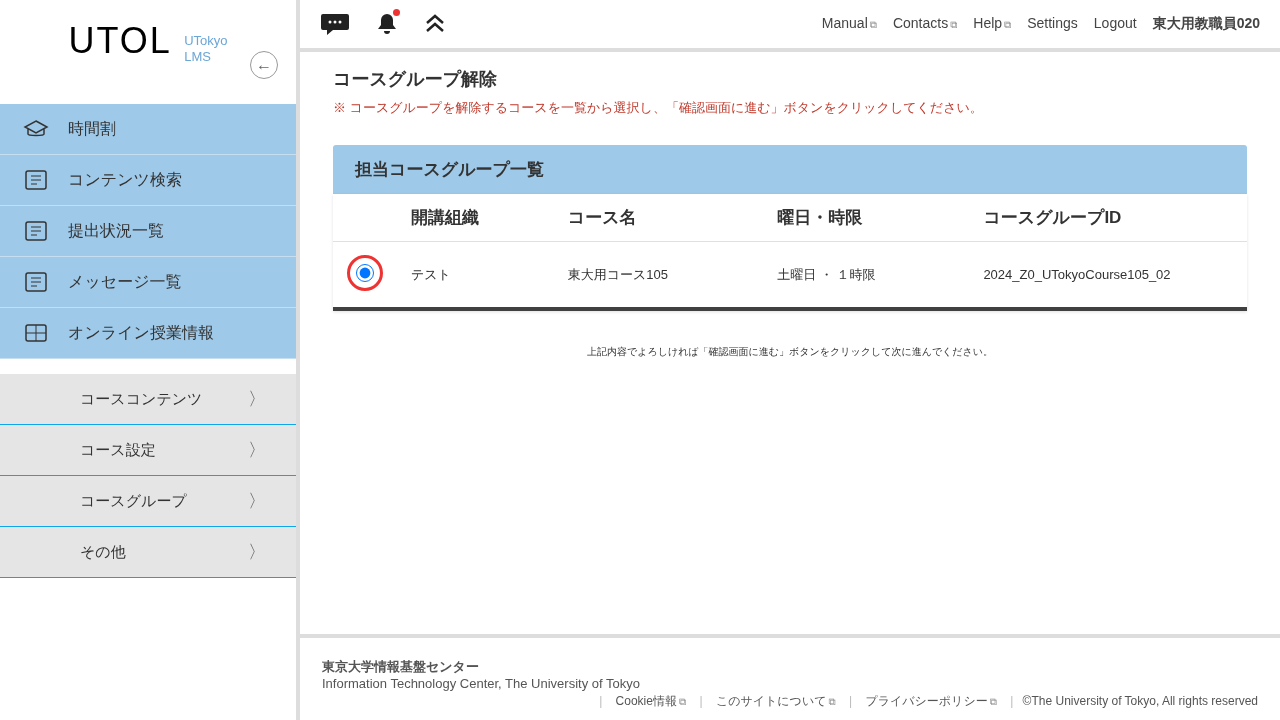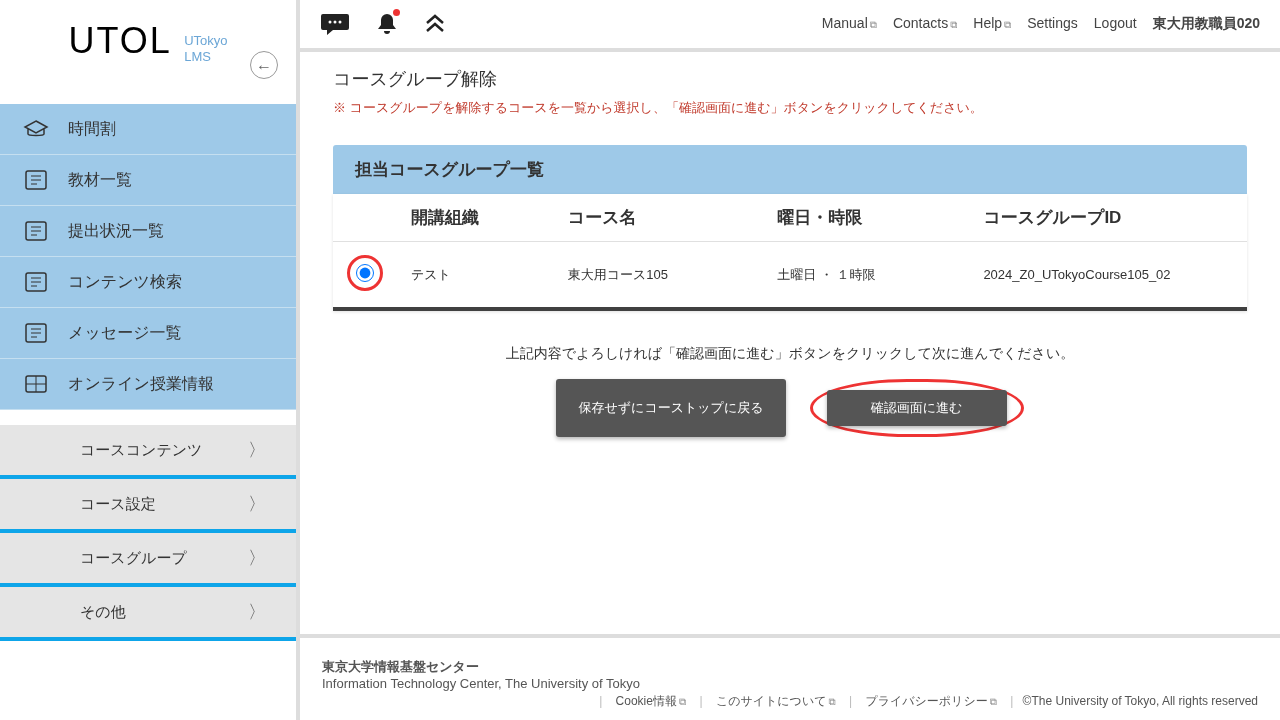--- a/index.html
+++ b/index.html
@@ -7,45 +7,45 @@
 .layout{display:flex;width:100%;height:100%}
 .sidebar{width:300px;background:#fff;display:flex;flex-direction:column;border-right:4px solid #ddd}
 .logo-area{padding:20px 20px 10px;text-align:center;position:relative}
 .logo{font-size:36px;color:#000000;font-weight:300;letter-spacing:2px;display:inline-block}
 .logo-sub{font-size:13px;color:#6ba6d6;display:inline-block;margin-left:8px;line-height:1.2;text-align:left;vertical-align:middle}
 .collapse-btn{position:absolute;right:18px;bottom:-5px;width:28px;height:28px;border:1px solid #999;border-radius:50%;display:flex;align-items:center;justify-content:center;cursor:pointer;background:#fff;font-size:16px;color:#666}
 .nav-primary{margin-top:30px}
 .nav-item{display:flex;align-items:center;padding:13px 22px;background:#9ec9e8;border-bottom:1px solid #c5dff0;cursor:pointer;font-size:16px}
 .nav-item .nav-icon{width:28px;height:24px;margin-right:18px;display:flex;align-items:center;justify-content:center}
 .nav-secondary{margin-top:15px}
-.nav-sub{display:flex;align-items:center;justify-content:space-between;padding:13px 30px 13px 80px;background:#e5e5e5;border-bottom:4px solid #0ea5e9;cursor:pointer;font-size:15px}
+.nav-sub{display:flex;align-items:center;justify-content:space-between;padding:13px 30px 13px 80px;background:#e5e5e5;border-bottom:1px solid #0ea5e9;cursor:pointer;font-size:15px}
 .nav-sub .chev{font-size:18px;color:#666}
 .main{flex:1;display:flex;flex-direction:column;overflow:hidden}
 .topbar{display:flex;align-items:center;justify-content:space-between;padding:8px 20px;height:48px}
 .topbar-left{display:flex;align-items:center;gap:24px}
 .top-icon{font-size:26px;cursor:pointer;position:relative}
 .bell-dot{width:7px;height:7px;background:#e33;border-radius:50%;position:absolute;top:-2px;right:0}
 .topbar-right{display:flex;align-items:flex-start;gap:16px;font-size:14px;color:#444}
 .topbar-right a{color:#444;text-decoration:none;cursor:pointer}
 .ext-icon{font-size:10px;margin-left:2px;color:#888}
 .user-label{font-weight:700}
 .divider{height:4px;background:#ddd}
 .content{padding:15px 25px;flex:1}
 .course-title{font-size:20px;font-weight:700;margin-bottom:16px}
-.section-title{font-size:18px;font-weight:400;margin-bottom:8px;padding-left:8px}
+.section-title{font-size:18px;font-weight:700;margin-bottom:8px;padding-left:8px}
 .warning{color:#c0392b;font-size:13px;margin-bottom:28px;padding-left:8px}
 .panel{margin:0 8px}
 .panel-header{background:#9ec9e8;padding:13px 22px;font-size:17px;font-weight:700;border-radius:3px 3px 0 0}
 .table{width:100%;border-collapse:collapse;background:#fff;box-shadow:0 1px 3px rgba(0,0,0,.12)}
 .table th{text-align:left;padding:12px 14px;font-size:17px;font-weight:700;border-bottom:1px solid #e0e0e0}
 .table td{padding:13px 14px;font-size:13px;border-bottom:4px solid #404040;vertical-align:middle}
 .radio-cell{width:60px;text-align:center}
 .radio-wrap{display:inline-block;width:36px;height:36px;border:3px solid #e33;border-radius:50%;position:relative}
 .radio-wrap input{position:absolute;top:50%;left:50%;transform:translate(-50%,-50%);width:18px;height:18px}
-.instruct{text-align:center;font-size:14px;margin:34px 0 16px}
+.instruct{text-align:center;font-size:10px;margin:34px 0 16px}
 .btn-row{display:flex;justify-content:center;gap:24px}
 .btn{padding:9px 22px;background:#555;color:#fff;border:none;border-radius:3px;font-size:13px;cursor:pointer;box-shadow:0 2px 4px rgba(0,0,0,.3);min-width:180px}
 .btn-wrap-highlight{display:inline-block;border:3px solid #e33;border-radius:50%/55%;padding:8px 14px}
 .footer{padding:20px 22px 10px;font-size:13px;color:#555}
 .footer-org-jp{font-weight:700}
 .footer-links{text-align:right;font-size:12px;margin-top:2px;color:#555}
 .footer-links a{color:#555;text-decoration:none;margin:0 4px}
 .sep{margin:0 6px;color:#bbb}
 svg{display:block}
 </style>
@@ -73,43 +73,32 @@
       </div>
       <div class="nav-item">
         <span class="nav-icon">
             <svg width="24" height="22" viewBox="0 0 24 22">
               <rect x="2" y="2" width="20" height="18" rx="2" fill="none" stroke="#333" stroke-width="1.5"></rect>
               <line x1="7" y1="7" x2="17" y2="7" stroke="#333"></line>
               <line x1="7" y1="11" x2="17" y2="11" stroke="#333"></line>
               <line x1="7" y1="15" x2="13" y2="15" stroke="#333"></line>
             </svg>
           </span>
-        <span>教材一覧</span>
+        <span>コンテンツ検索</span>
       </div>
       <div class="nav-item">
         <span class="nav-icon">
             <svg width="24" height="22" viewBox="0 0 24 22">
               <rect x="2" y="2" width="20" height="18" rx="2" fill="none" stroke="#333" stroke-width="1.5"></rect>
               <line x1="7" y1="7" x2="17" y2="7" stroke="#333"></line>
               <line x1="7" y1="11" x2="17" y2="11" stroke="#333"></line>
               <line x1="7" y1="15" x2="13" y2="15" stroke="#333"></line>
             </svg>
           </span>
         <span>提出状況一覧</span>
-      </div>
-      <div class="nav-item">
-        <span class="nav-icon">
-            <svg width="24" height="22" viewBox="0 0 24 22">
-              <rect x="2" y="2" width="20" height="18" rx="2" fill="none" stroke="#333" stroke-width="1.5"></rect>
-              <line x1="7" y1="7" x2="17" y2="7" stroke="#333"></line>
-              <line x1="7" y1="11" x2="17" y2="11" stroke="#333"></line>
-              <line x1="7" y1="15" x2="13" y2="15" stroke="#333"></line>
-            </svg>
-          </span>
-        <span>コンテンツ検索</span>
       </div>
       <div class="nav-item">
         <span class="nav-icon">
             <svg width="24" height="22" viewBox="0 0 24 22">
               <rect x="2" y="2" width="20" height="18" rx="2" fill="none" stroke="#333" stroke-width="1.5"></rect>
               <line x1="7" y1="7" x2="17" y2="7" stroke="#333"></line>
               <line x1="7" y1="11" x2="17" y2="11" stroke="#333"></line>
               <line x1="7" y1="15" x2="13" y2="15" stroke="#333"></line>
             </svg>
           </span>
@@ -207,26 +196,20 @@
               <td>テスト</td>
               <td>東大用コース105</td>
               <td>土曜日 ・ １時限</td>
               <td style="max-width:170px">2024_Z0_UTokyoCourse105_02</td>
             </tr>
           </tbody>
         </table>
       </div>
 
       <p class="instruct">上記内容でよろしければ「確認画面に進む」ボタンをクリックして次に進んでください。</p>
-      <div class="btn-row">
-        <button class="btn">保存せずにコーストップに戻る</button>
-        <span class="btn-wrap-highlight">
-          <button class="btn">確認画面に進む</button>
-        </span>
-      </div>
     </div>
 
     <div class="divider"></div>
     <footer class="footer">
       <div class="footer-org-jp">東京大学情報基盤センター</div>
       <div>Information Technology Center, The University of Tokyo</div>
       <div class="footer-links">
         <span class="sep">|</span>
         <a><span>Cookie情報</span><span class="ext-icon">⧉</span></a>
         <span class="sep">|</span>

